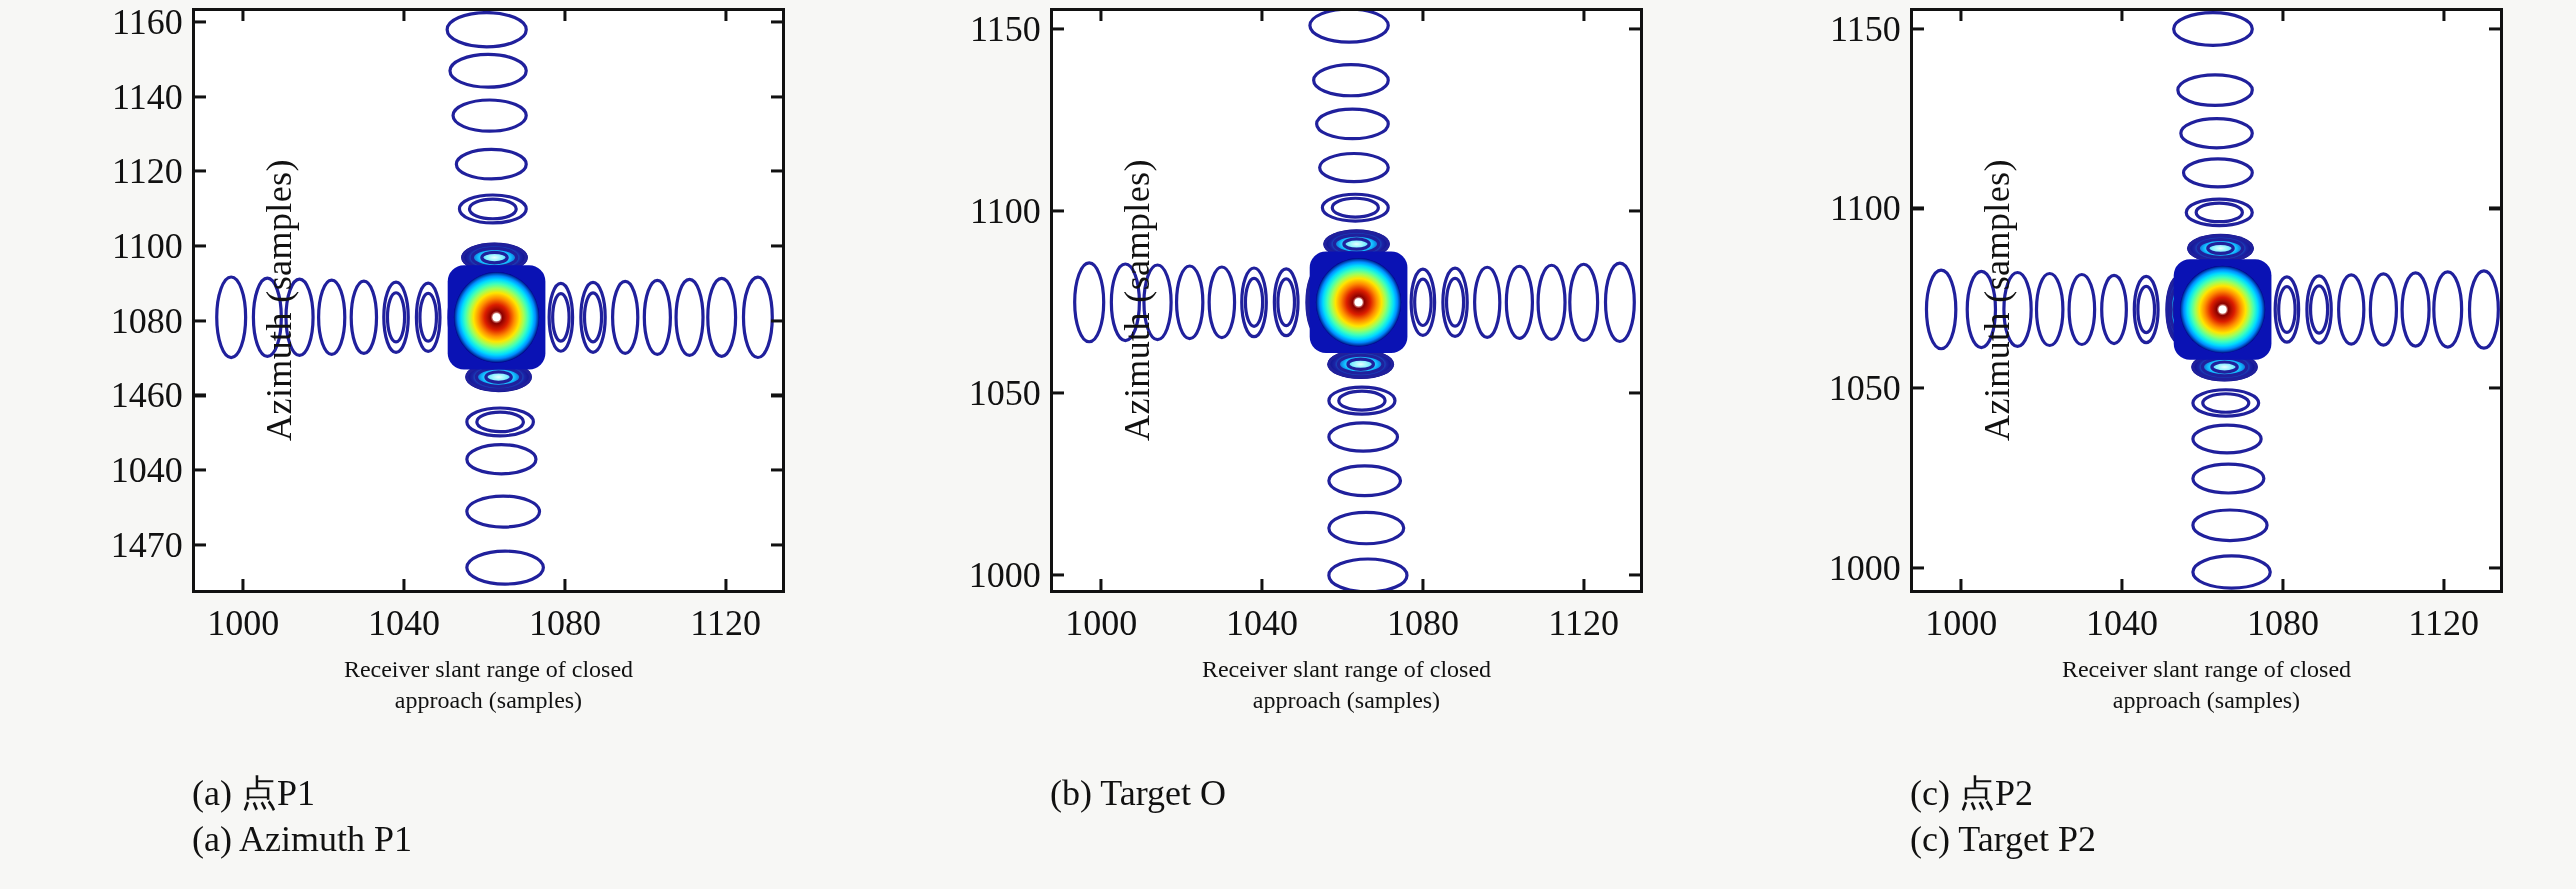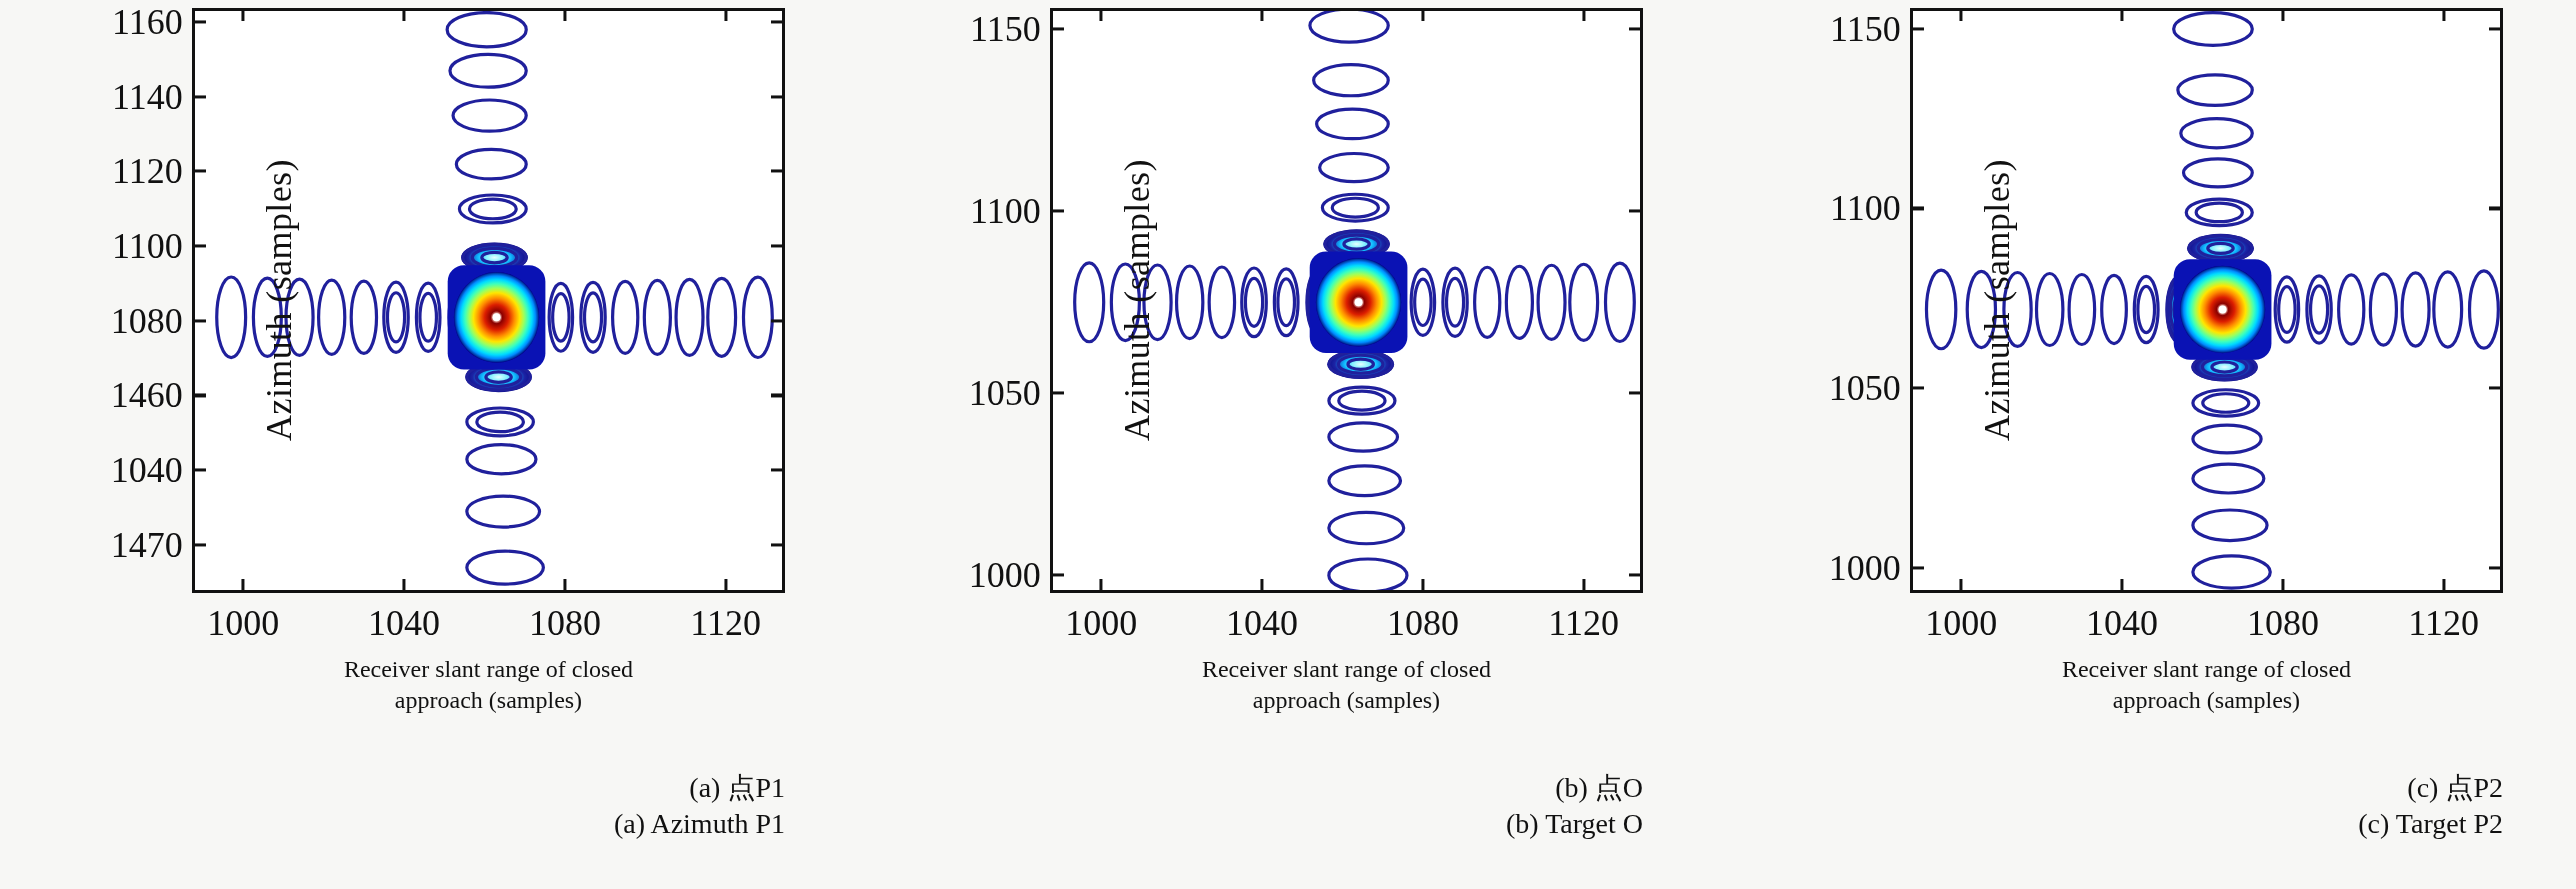--- a/index.html
+++ b/index.html
@@ -61,22 +61,22 @@
     width:593px;
     text-align:center;
     font-size:24px;
     line-height:1.28;
   }
   .caption{
     position:absolute;
     left:192px;
     top:770px;
     width:593px;
-    text-align:right;
-    font-size:28px;
+    text-align:left;
+    font-size:36px;
     line-height:1.28;
   }
   .caption .cn{font-family:"Liberation Serif","DejaVu Serif",serif;}
   .tickmark{position:absolute;background:#111;}
 </style>
 </head>
 <body>
 
 <div class="figure">
 
@@ -304,21 +304,20 @@
         <div class="xtick" style="left: 90.411%;">1120</div>
         <div class="tickmark" style="bottom: 0px; left: 90.411%; height: 10.8px; width: 3.1px; transform: translateX(-50%);"></div>
         <div class="tickmark" style="top: 0px; left: 90.411%; height: 10.8px; width: 3.1px; transform: translateX(-50%);"></div>
         <div class="ylab">Azimuth (samples)</div>
       </div>
       <div class="xlab">
         <div>Receiver slant range of closed</div>
         <div>approach (samples)</div>
       </div>
       <div class="caption">
-        <div class="cn">(b) 点O</div>
         <div>(b) Target O</div>
       </div>
     </div>
     <div class="panel p-c">
       <div class="plotbox">
         <svg viewBox="0 0 770 760" preserveAspectRatio="none">
           <defs>
             <radialGradient id="corec" cx="50%" cy="50%" r="50%">
               <stop offset="0%" stop-color="#ffffff"></stop>
               <stop offset="7.000000000000001%" stop-color="#ffd7c8"></stop>

